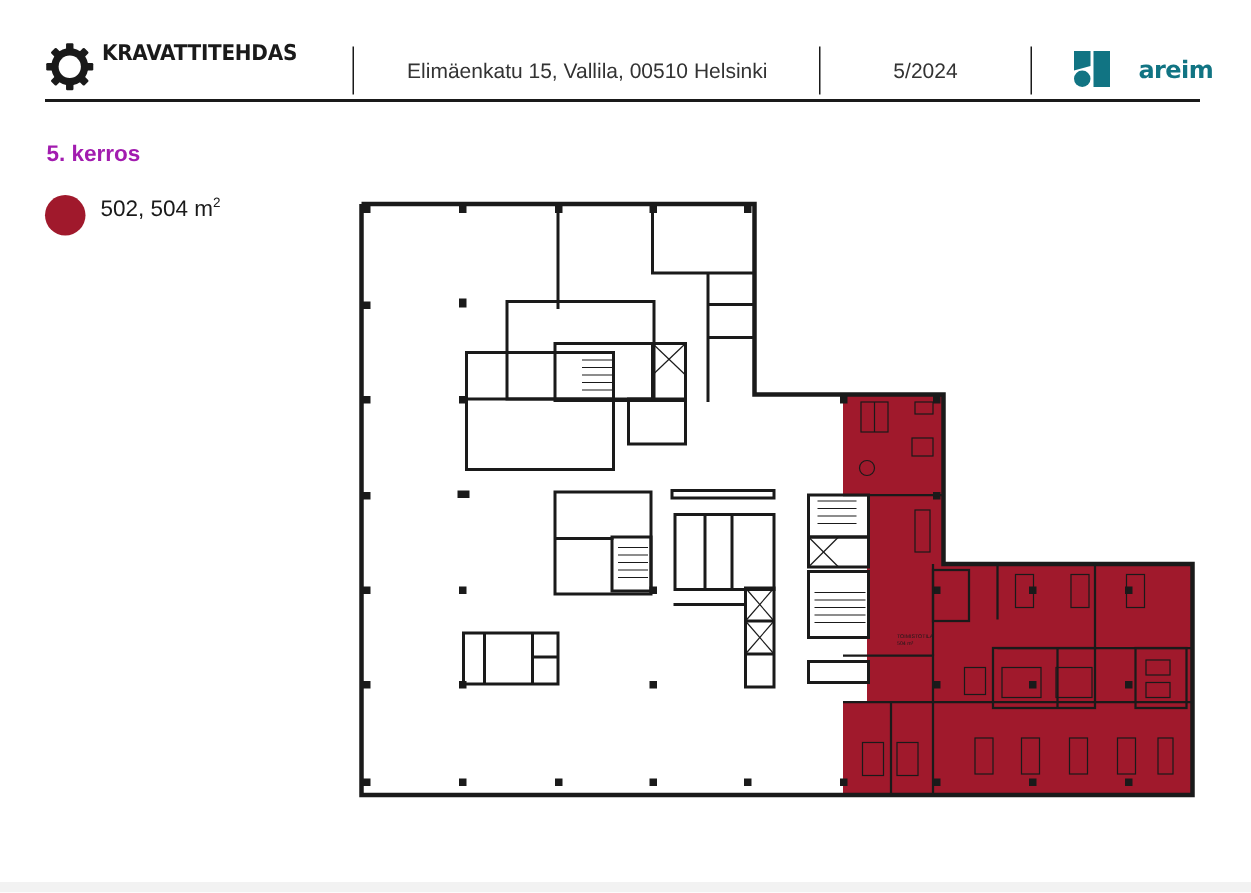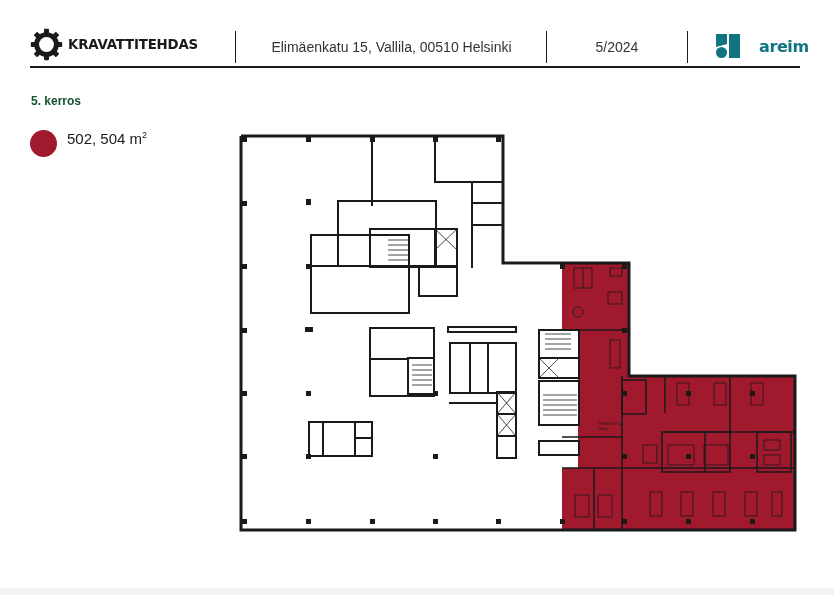--- a/index.html
+++ b/index.html
@@ -5,33 +5,33 @@
   * { box-sizing: border-box; margin: 0; padding: 0; }
   html, body { width: 834px; height: 595px; background: #ffffff; overflow: hidden; }
   body { font-family: "Liberation Sans", "DejaVu Sans", sans-serif; color: #1a1a1a; position: relative; }
 
   .page { position: absolute; left: 0; top: 0; width: 834px; height: 588px; background: #fff; }
   .page-bottom { position: absolute; left: 0; top: 588px; width: 834px; height: 7px; background: #f2f2f2; }
 
   
   .header { position: absolute; left: 30px; top: 22px; width: 770px; height: 46px; }
   .header-rule { position: absolute; left: 30px; top: 66px; width: 770px; height: 2px; background: #1a1a1a; }
-  .brand { position: absolute; left: 0; top: 6px; height: 32px; display: flex; align-items: center; }
+  .brand { position: absolute; left: 0; top: 6px; height: 32px; display: flex; align-items: flex-start; }
   .brand-gear { width: 33px; height: 33px; }
   .brand-name { margin-left: 5px; font-family: "DejaVu Sans", sans-serif; font-weight: bold; font-size: 14.5px; letter-spacing: -0.2px; color: #1a1a1a; transform: scaleX(0.92); transform-origin: left center; white-space: nowrap; }
   .vsep { position: absolute; top: 9px; width: 1px; height: 32px; background: #1a1a1a; }
   .hcell { position: absolute; top: 17px; font-size: 14px; color: #333; text-align: center; }
   .address { left: 206px; width: 311px; }
   .date { left: 517px; width: 140px; }
   .areim { position: absolute; left: 686px; top: 12px; display: flex; align-items: center; }
   .areim-mark { width: 24px; height: 24px; }
   .areim-name { margin-left: 19px; font-family: "DejaVu Sans", sans-serif; font-weight: bold; font-size: 16px; color: #117483; letter-spacing: -0.4px; }
 
   
-  .floor-title { position: absolute; left: 31px; top: 94px; font-size: 12px; font-weight: bold; color: #14532d; }
+  .floor-title { position: absolute; left: 31px; top: 94px; font-size: 15px; font-weight: bold; color: #a21caf; }
   .legend { position: absolute; left: 30px; top: 130px; display: flex; align-items: center; }
   .legend-dot { width: 27px; height: 27px; border-radius: 50%; background: #a0192c; }
   .legend-text { margin-left: 10px; margin-top: -10px; font-size: 15px; color: #1a1a1a; }
   .legend-text sup { font-size: 9px; }
 
   
   .plan { position: absolute; left: 235px; top: 130px; width: 565px; height: 405px; }
 </style>
 </head>
 <body>

